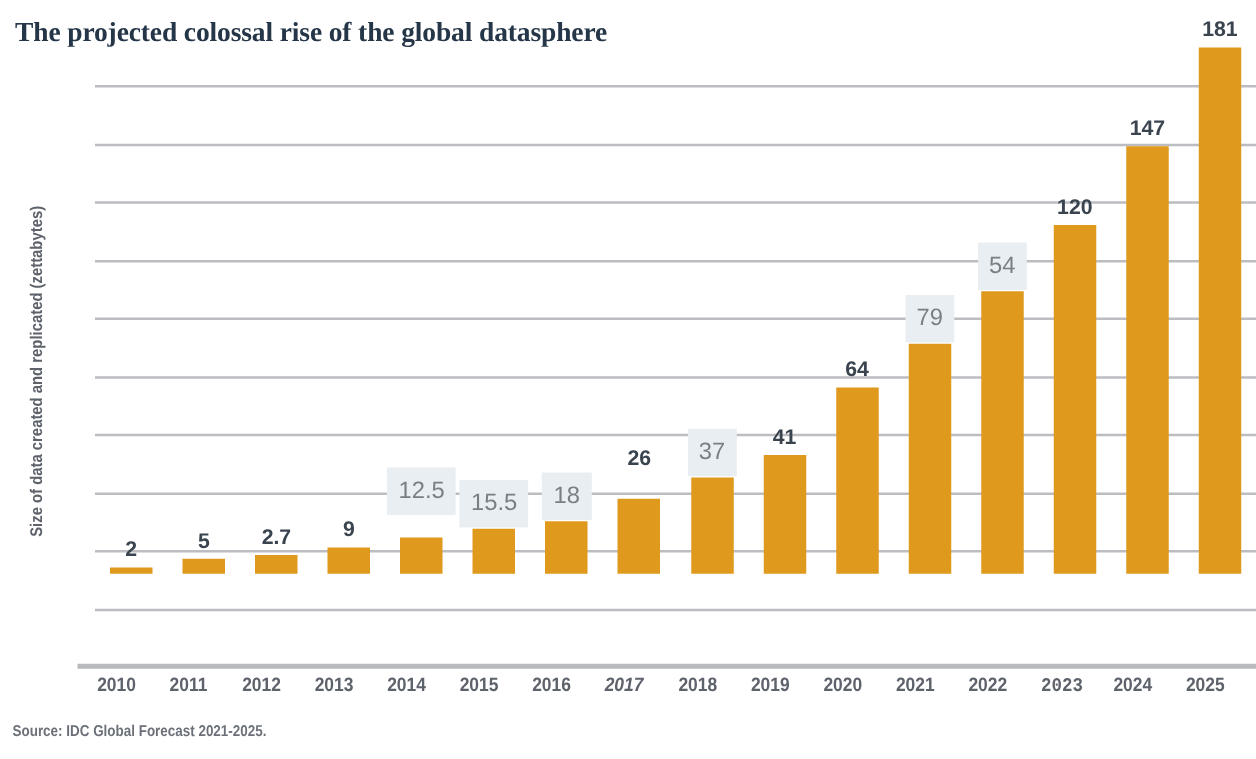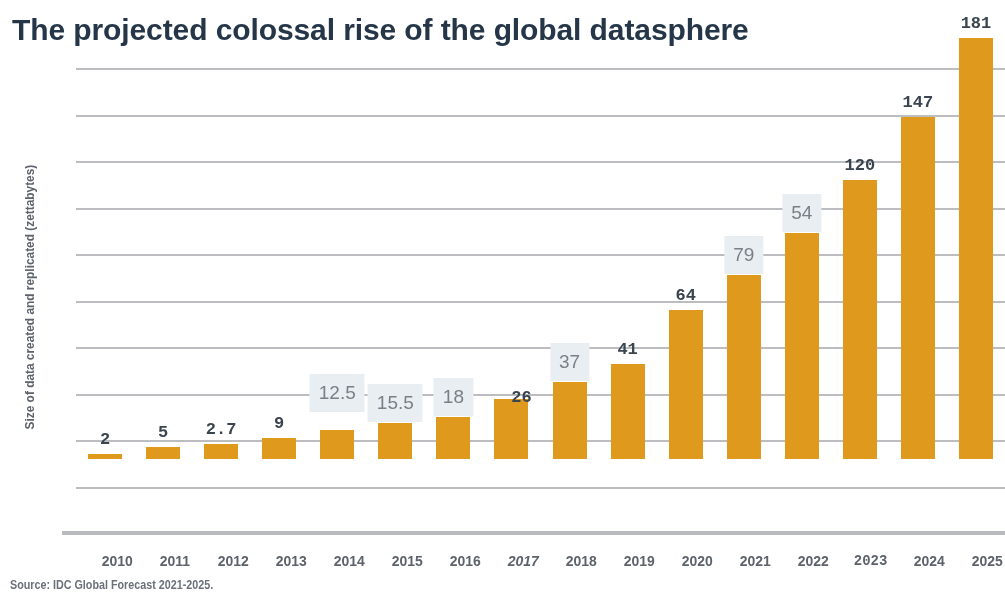--- a/index.html
+++ b/index.html
@@ -12,23 +12,23 @@
     height: 607px;
     position: relative;
     font-family: "Liberation Sans", sans-serif;
     overflow: hidden;
   }
 
   #chart-title {
     position: absolute;
     left: 12px;
     top: 13px;
-    font-family: Liberation Sans, sans-serif;
-    font-weight: bold;
-    font-size: 30px;
+    font-family: Liberation Serif, serif;
+    font-weight: bold;
+    font-size: 22px;
     color: #243648;
     letter-spacing: -0.1px;
     white-space: nowrap;
     text-align: right;
   }
 
   #source-note {
     position: absolute;
     left: 10px;
     top: 578px;
@@ -100,44 +100,43 @@
     bottom: 0;
     left: 12px;
     width: 34px;
     background: #df9a1e;
   }
   .bar-label {
     position: absolute;
     left: 50%;
     transform: translateX(-50%);
     white-space: nowrap;
-    font-family: Liberation Mono, monospace;
+    font-family: Liberation Sans, sans-serif;
     font-weight: bold;
     font-size: 17px;
     color: #3a444f;
     line-height: 1;
   }
   .bar-label.boxed {
     background: #e9eef2;
     color: #7a7f87;
     font-family: "Liberation Sans", sans-serif;
     font-weight: normal;
     font-size: 19px;
     padding: 9px 9px 10px 9px;
   }
   .xtick {
     position: absolute;
     top: 540px;
     width: 58px;
-    text-align: right;
+    text-align: left;
     font-family: "Liberation Sans", sans-serif;
     font-size: 15.5px;
     font-weight: bold;
     color: #5d626b;
-    margin-top: 12px;
   }
   .xtick span { display:inline-block; transform: scaleX(0.9); }
 </style>
 </head>
 <body>
 
 <div id="chart-title">The projected colossal rise of the global datasphere</div>
 
 <div id="y-axis-title"><span>Size of data created and replicated (zettabytes)</span></div>
 
@@ -184,21 +183,21 @@
     <div class="bar-slot" style="left: 290.344px;">
       <div class="bar" style="height: 36.0375px; background: rgb(223, 154, 30);"></div>
       <div class="bar-label boxed" style="bottom: 37.0375px;">15.5</div>
     </div>
     <div class="bar-slot" style="left: 348.406px;">
       <div class="bar" style="height: 41.85px; background: rgb(223, 154, 30);"></div>
       <div class="bar-label boxed" style="bottom: 42.85px;">18</div>
     </div>
     <div class="bar-slot" style="left: 406.469px;">
       <div class="bar" style="height: 60.45px; background: rgb(223, 154, 30);"></div>
-      <div class="bar-label" style="bottom: 53px; margin-left: 10px;">26</div>
+      <div class="bar-label" style="bottom: 84px;">26</div>
     </div>
     <div class="bar-slot" style="left: 464.531px;">
       <div class="bar" style="height: 76.725px; background: rgb(223, 154, 30);"></div>
       <div class="bar-label boxed" style="bottom: 77.725px;">37</div>
     </div>
     <div class="bar-slot" style="left: 522.594px;">
       <div class="bar" style="height: 95.325px; background: rgb(223, 154, 30);"></div>
       <div class="bar-label" style="bottom: 101.325px;">41</div>
     </div>
     <div class="bar-slot" style="left: 580.656px;">

